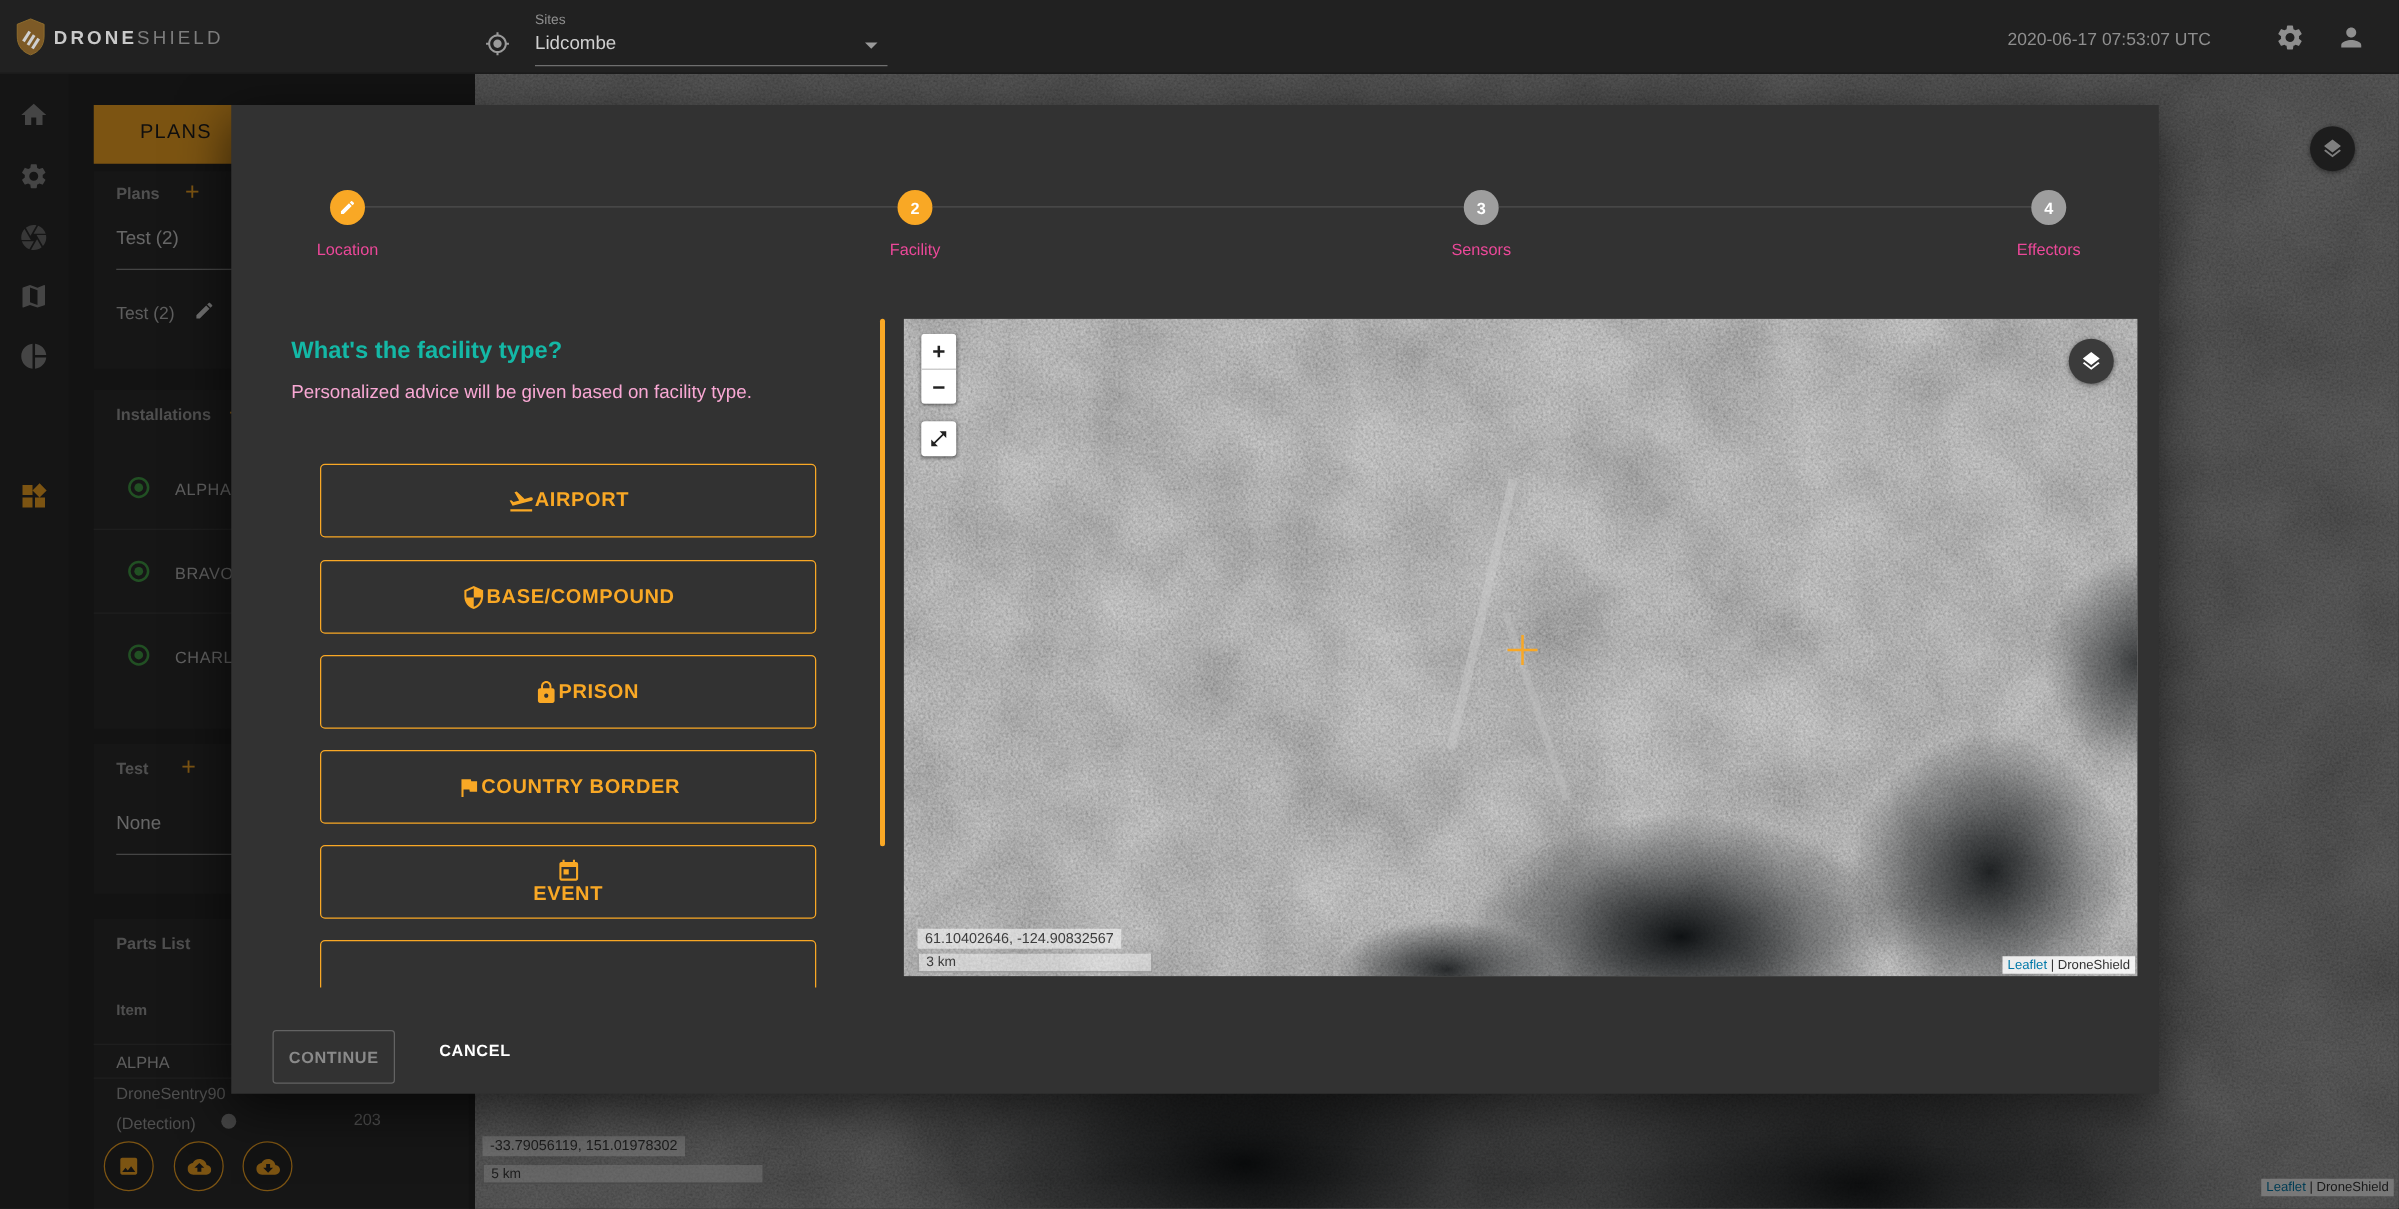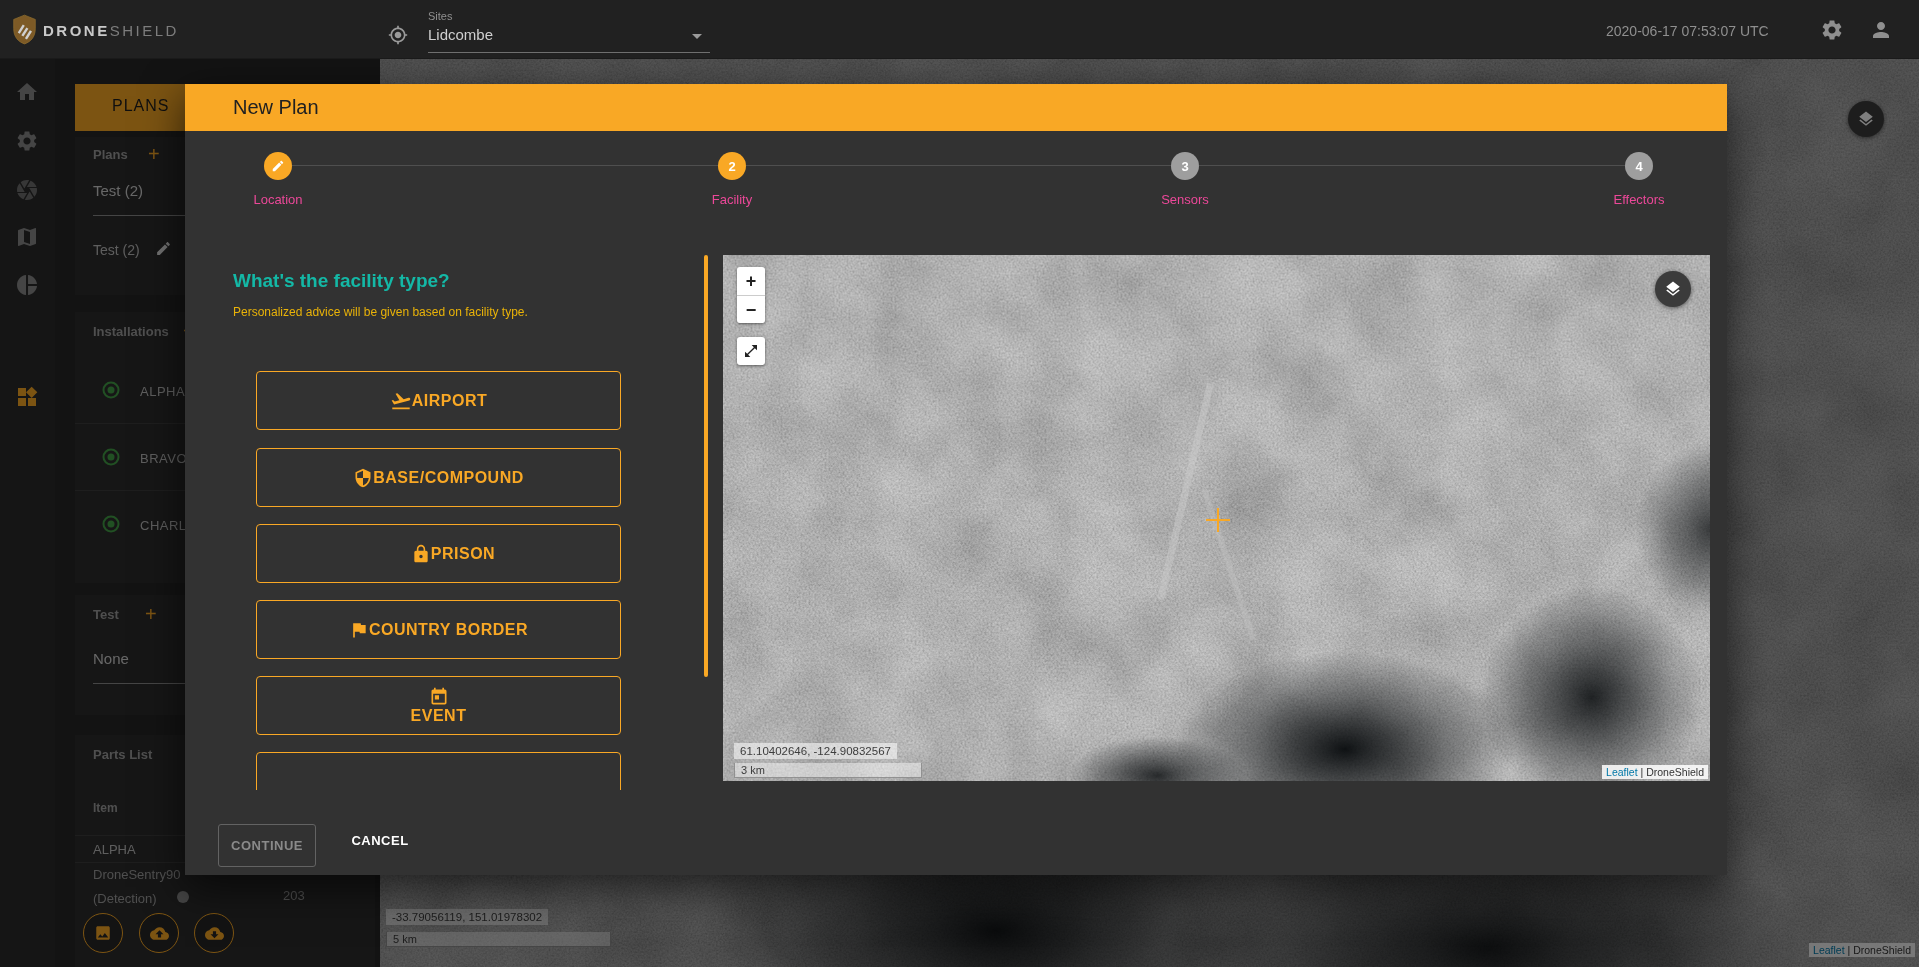--- a/index.html
+++ b/index.html
@@ -58,22 +58,22 @@
   .modal-head { position:absolute; left:0; top:0; width:100%; height:47px; background:#F9A825; }
   .modal-title { position:absolute; left:48px; top:0; line-height:47px; font-size:20px; color:#212121; }
   .step-circle { position:absolute; width:28px; height:28px; border-radius:50%; display:flex; align-items:center; justify-content:center;
                  font-size:13px; font-weight:700; color:#fff; cursor:pointer; }
   .step-circle.on { background:#F9A825; }
   .step-circle.off { background:#9e9e9e; }
   .step-label { position:absolute; top:108px; width:120px; text-align:center; font-size:13px; color:#ec4899; }
   .step-line { position:absolute; top:81px; height:1px; background:#4f4f4f; }
 
   .q-title { font-size:19px; font-weight:700; color:#14b8a6; }
-  .q-sub { font-size:12px; color:#eab308; }
-  .fbtn { position:absolute; left:71px; width:365px; height:59px; border:1px solid #F9A825; border-radius:4px;
+  .q-sub { font-size:15px; color:#f9a8d4; }
+  .fbtn { position:absolute; left:71px; width:397px; height:59px; border:1px solid #F9A825; border-radius:4px;
           display:flex; align-items:center; justify-content:center; gap:0; color:#F9A825; cursor:pointer; background:transparent; }
   .fbtn span { font-size:16px; font-weight:700; letter-spacing:.5px; }
   .fscroll { position:absolute; left:0; top:171px; width:525px; height:535px; overflow:hidden; }
   .fscrollbar { position:absolute; left:519px; top:171px; width:4px; height:422px; background:#F9A825; border-radius:2px; cursor:pointer; }
 
   .continue-btn { position:absolute; left:33px; top:740px; width:98px; height:43px; border:1px solid #636363; border-radius:3px;
                   background:transparent; color:#8a8a8a; font-size:13px; font-weight:700; letter-spacing:.5px; font-family:inherit; }
   .cancel-btn { position:absolute; left:160px; top:740px; width:70px; height:33px; border:none; background:transparent;
                 color:#fff; font-size:13px; font-weight:700; letter-spacing:.5px; font-family:inherit; cursor:pointer; }
 
@@ -264,23 +264,20 @@
     <span class="timestamp abs" style="left:1606px; top:23px;">2020-06-17 07:53:07 UTC</span>
     <svg class="abs tb-icon" style="left:1820px; top:18px;" width="24" height="24" viewBox="0 0 24 24" fill="currentColor">
         <path d="M19.14 12.94c.04-.3.06-.61.06-.94 0-.32-.02-.64-.07-.94l2.03-1.58c.18-.14.23-.41.12-.61l-1.92-3.32c-.12-.22-.37-.29-.59-.22l-2.39.96c-.5-.38-1.03-.7-1.62-.94l-.36-2.54c-.04-.24-.24-.41-.48-.41h-3.84c-.24 0-.43.17-.47.41l-.36 2.54c-.59.24-1.13.57-1.62.94l-2.39-.96c-.22-.08-.47 0-.59.22L2.74 8.87c-.12.21-.08.47.12.61l2.03 1.58c-.05.3-.09.63-.09.94s.02.64.07.94l-2.03 1.58c-.18.14-.23.41-.12.61l1.92 3.32c.12.22.37.29.59.22l2.39-.96c.5.38 1.03.7 1.62.94l.36 2.54c.05.24.24.41.48.41h3.84c.24 0 .44-.17.47-.41l.36-2.54c.59-.24 1.13-.56 1.62-.94l2.39.96c.22.08.47 0 .59-.22l1.92-3.32c.12-.22.07-.47-.12-.61l-2.01-1.58zM12 15.6c-1.98 0-3.6-1.62-3.6-3.6s1.62-3.6 3.6-3.6 3.6 1.62 3.6 3.6-1.62 3.6-3.6 3.6z"></path>
       </svg>
     <svg class="abs tb-icon" style="left:1869px; top:18px;" width="24" height="24" viewBox="0 0 24 24" fill="currentColor">
         <path d="M12 12c2.21 0 4-1.79 4-4s-1.79-4-4-4-4 1.79-4 4 1.79 4 4 4zm0 2c-2.67 0-8 1.34-8 4v2h16v-2c0-2.66-5.33-4-8-4z"></path>
       </svg>
   </div>
 
   <div class="modal">
-    <div class="modal-head">
-      <span class="modal-title">New Plan</span>
-    </div>
 
     <div class="step-circle on" style="left:79px; top:68px;">
       <svg width="14" height="14" viewBox="0 0 24 24" fill="#fff">
           <path d="M3 17.25V21h3.75L17.81 9.94l-3.75-3.75L3 17.25zM20.71 7.04c.39-.39.39-1.02 0-1.41l-2.34-2.34c-.39-.39-1.02-.39-1.41 0l-1.83 1.83 3.75 3.75 1.83-1.83z"></path>
         </svg>
     </div>
     <div class="step-label" style="left:33px;">Location</div>
     <div class="step-line" style="left:107px; width:426px;"></div>
 
     <div class="step-circle on" style="left:533px; top:68px;">

